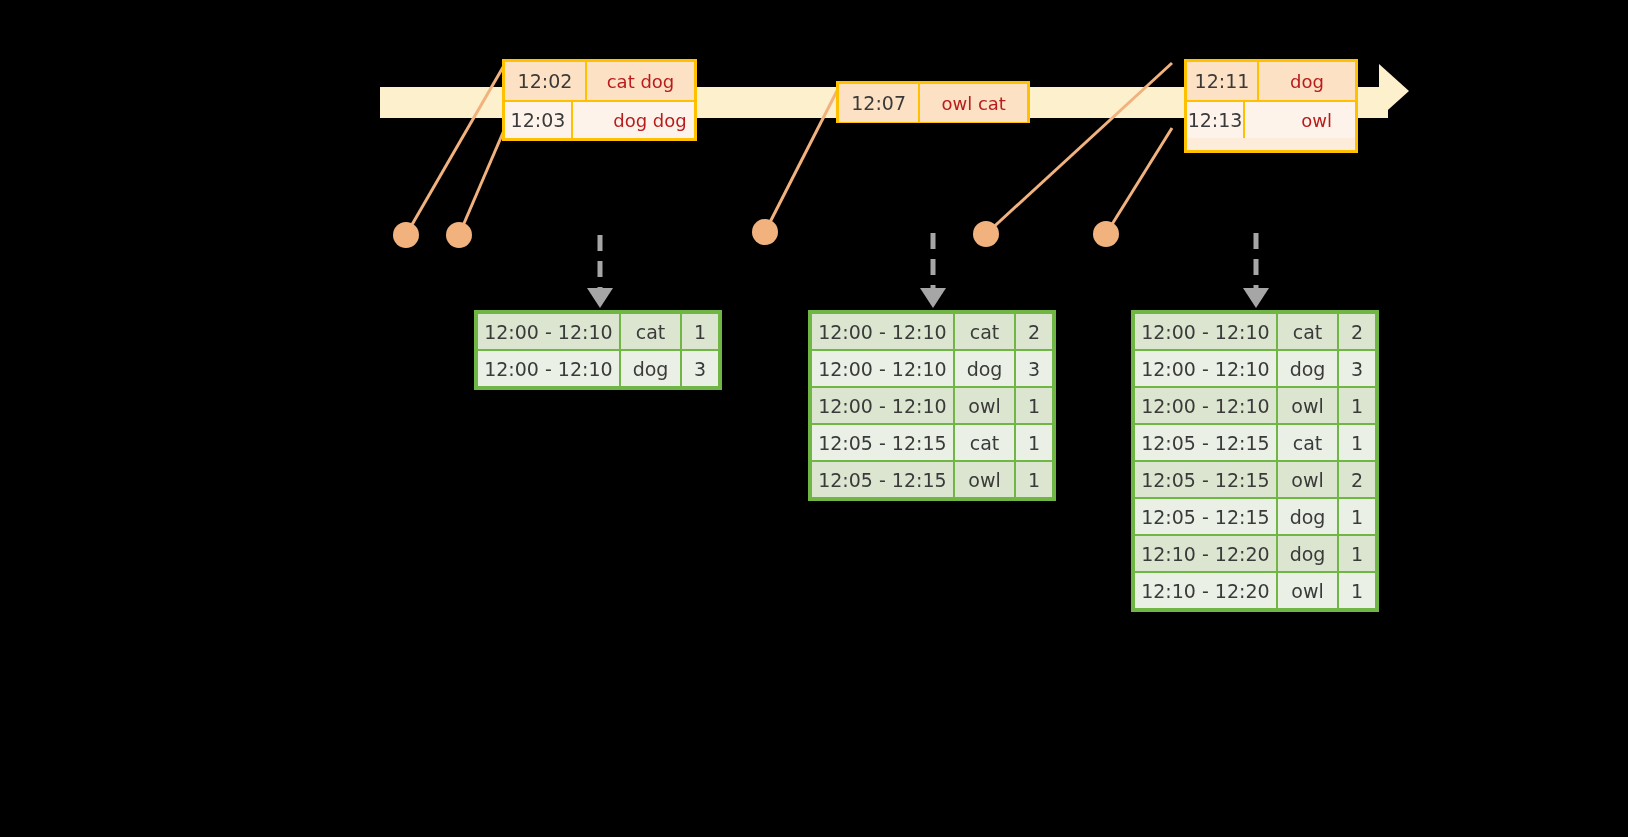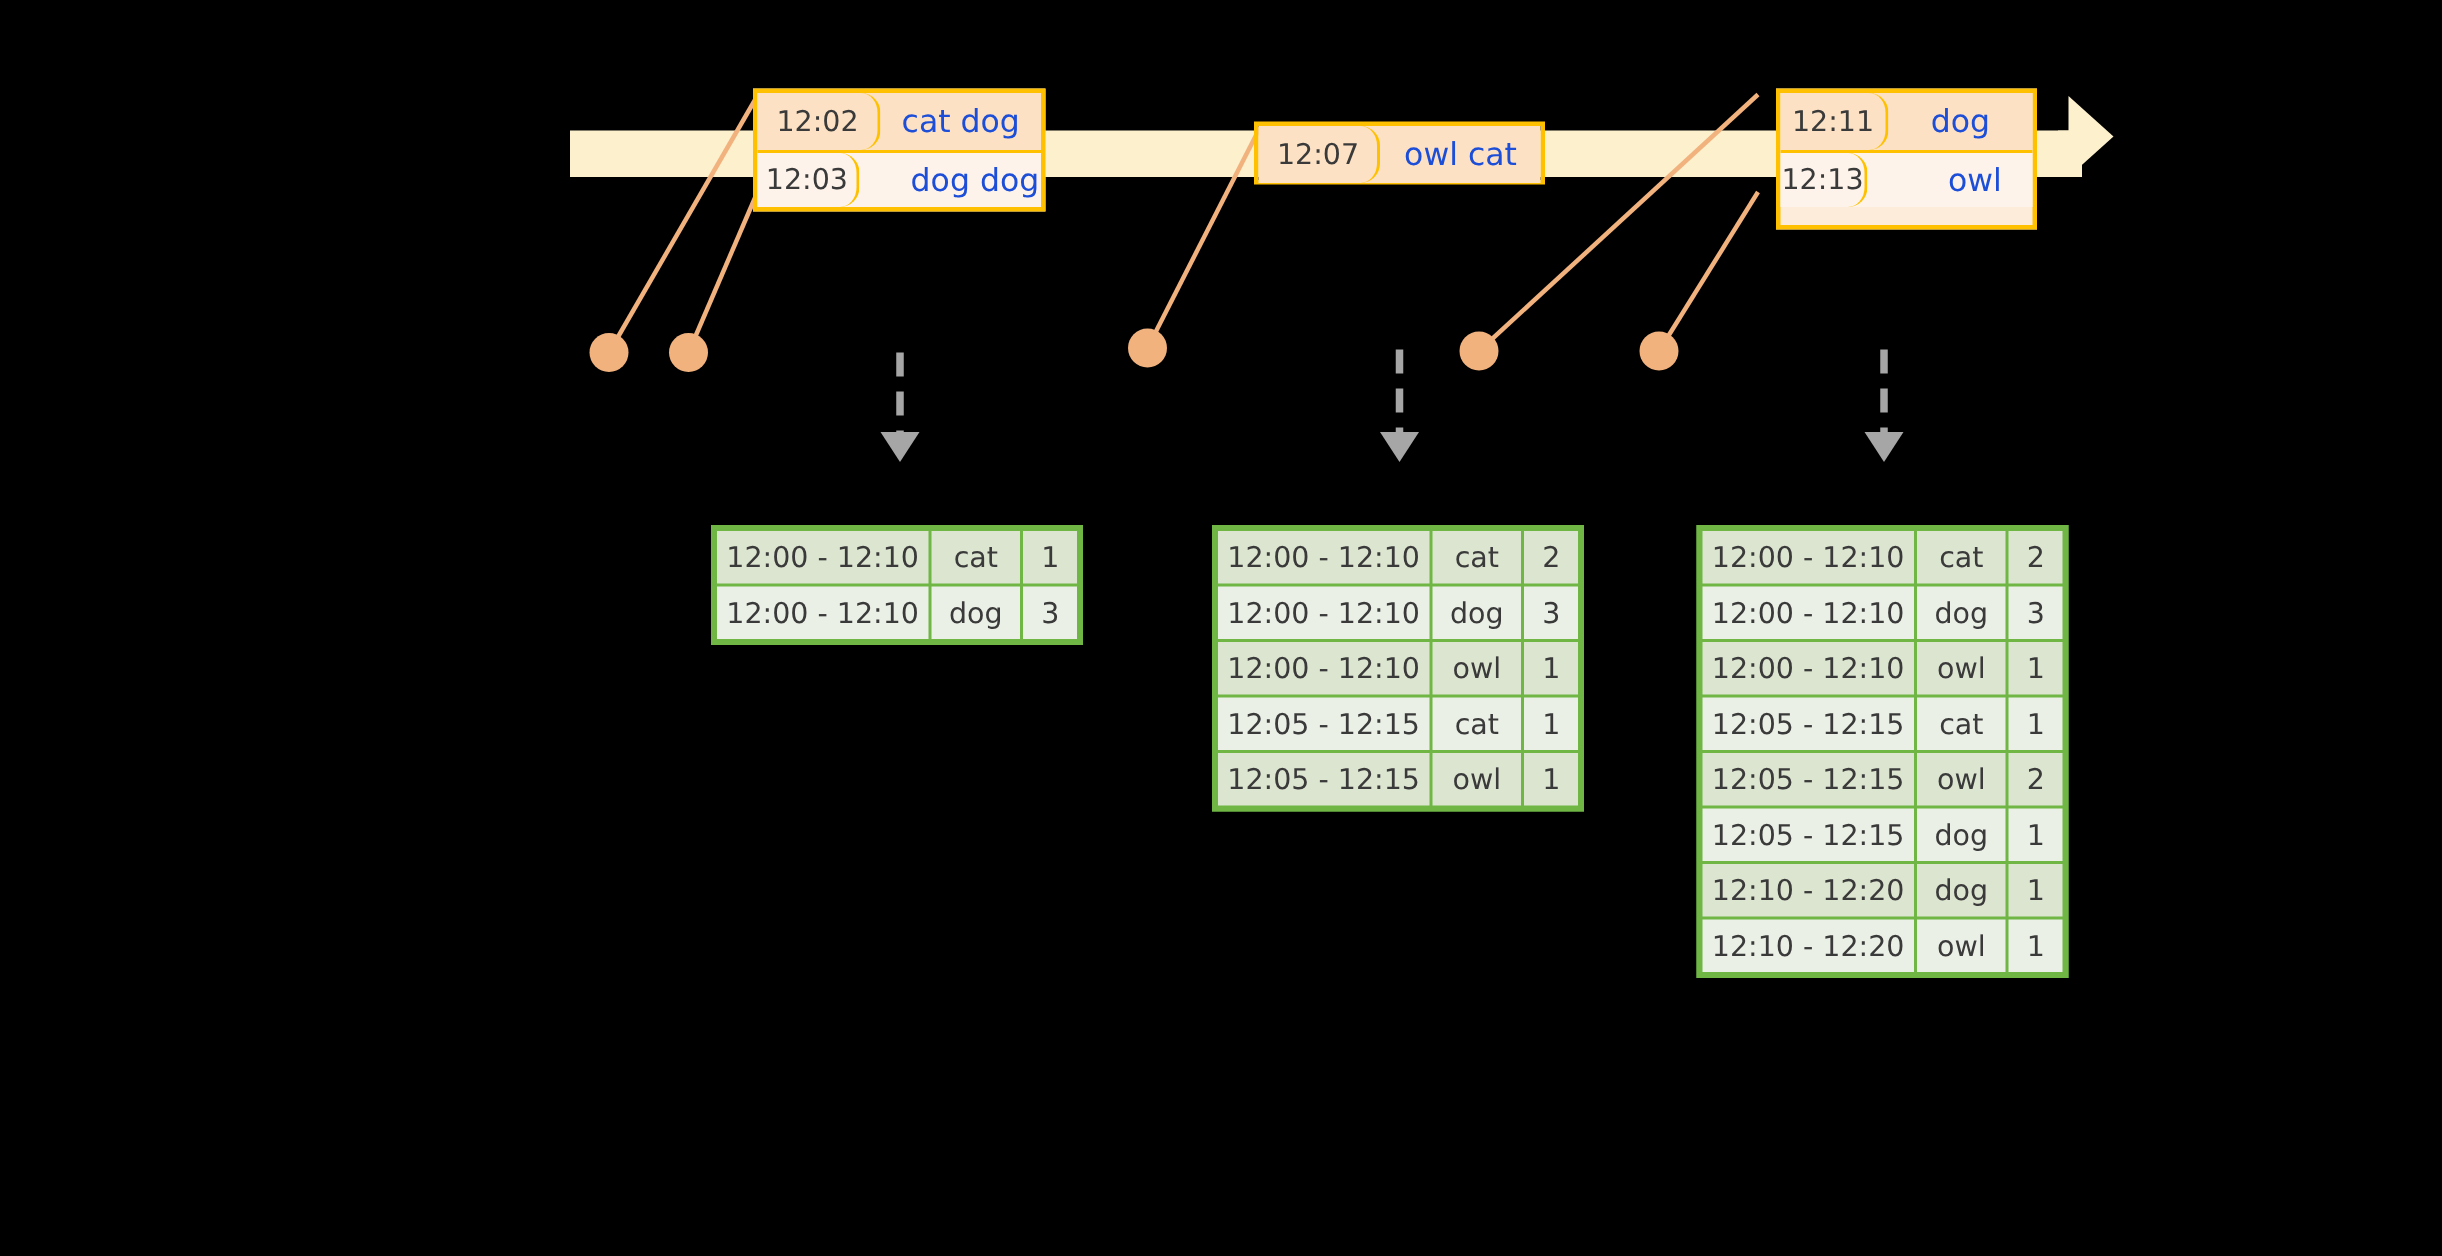--- a/index.html
+++ b/index.html
@@ -68,29 +68,28 @@
   .event-row.shade-b { background: #FDF3EA; gap: 33px; }
 
   .event-time {
     box-sizing: border-box;
     display: flex;
     align-items: center;
     justify-content: center;
     font-size: 19px;
     color: #3a3a3a;
     border-right: 2px solid #FFC000;
-    border-radius: 13px;
   }
   .event-words {
     box-sizing: border-box;
     display: flex;
     align-items: center;
     justify-content: center;
-    font-size: 21px;
-    color: #1d4ed8;
+    font-size: 18px;
+    color: #b91c1c;
   }
 
   
   #event-box-1 { left: 502px; top: 59px; width: 195px; height: 82px; }
   #event-box-1 .event-time  { width: 82px; }
   #event-box-1 .event-words { width: 107px; }
   
   #event-box-2 { left: 836px; top: 81px; width: 194px; height: 42px; }
   #event-box-2 .event-time  { width: 92px; }
   #event-box-2 .event-words { width: 121px; }
@@ -107,21 +106,20 @@
     height: 837px;
     pointer-events: none;
   }
 
   
   .result-table {
     position: absolute;
     border: 3px solid #6FB644;
     box-sizing: border-box;
     background: #6FB644;
-    margin-top: 40px;
   }
   .result-row {
     display: flex;
     height: 37px;
     box-sizing: border-box;
   }
   .result-row .cell {
     box-sizing: border-box;
     display: flex;
     align-items: center;

